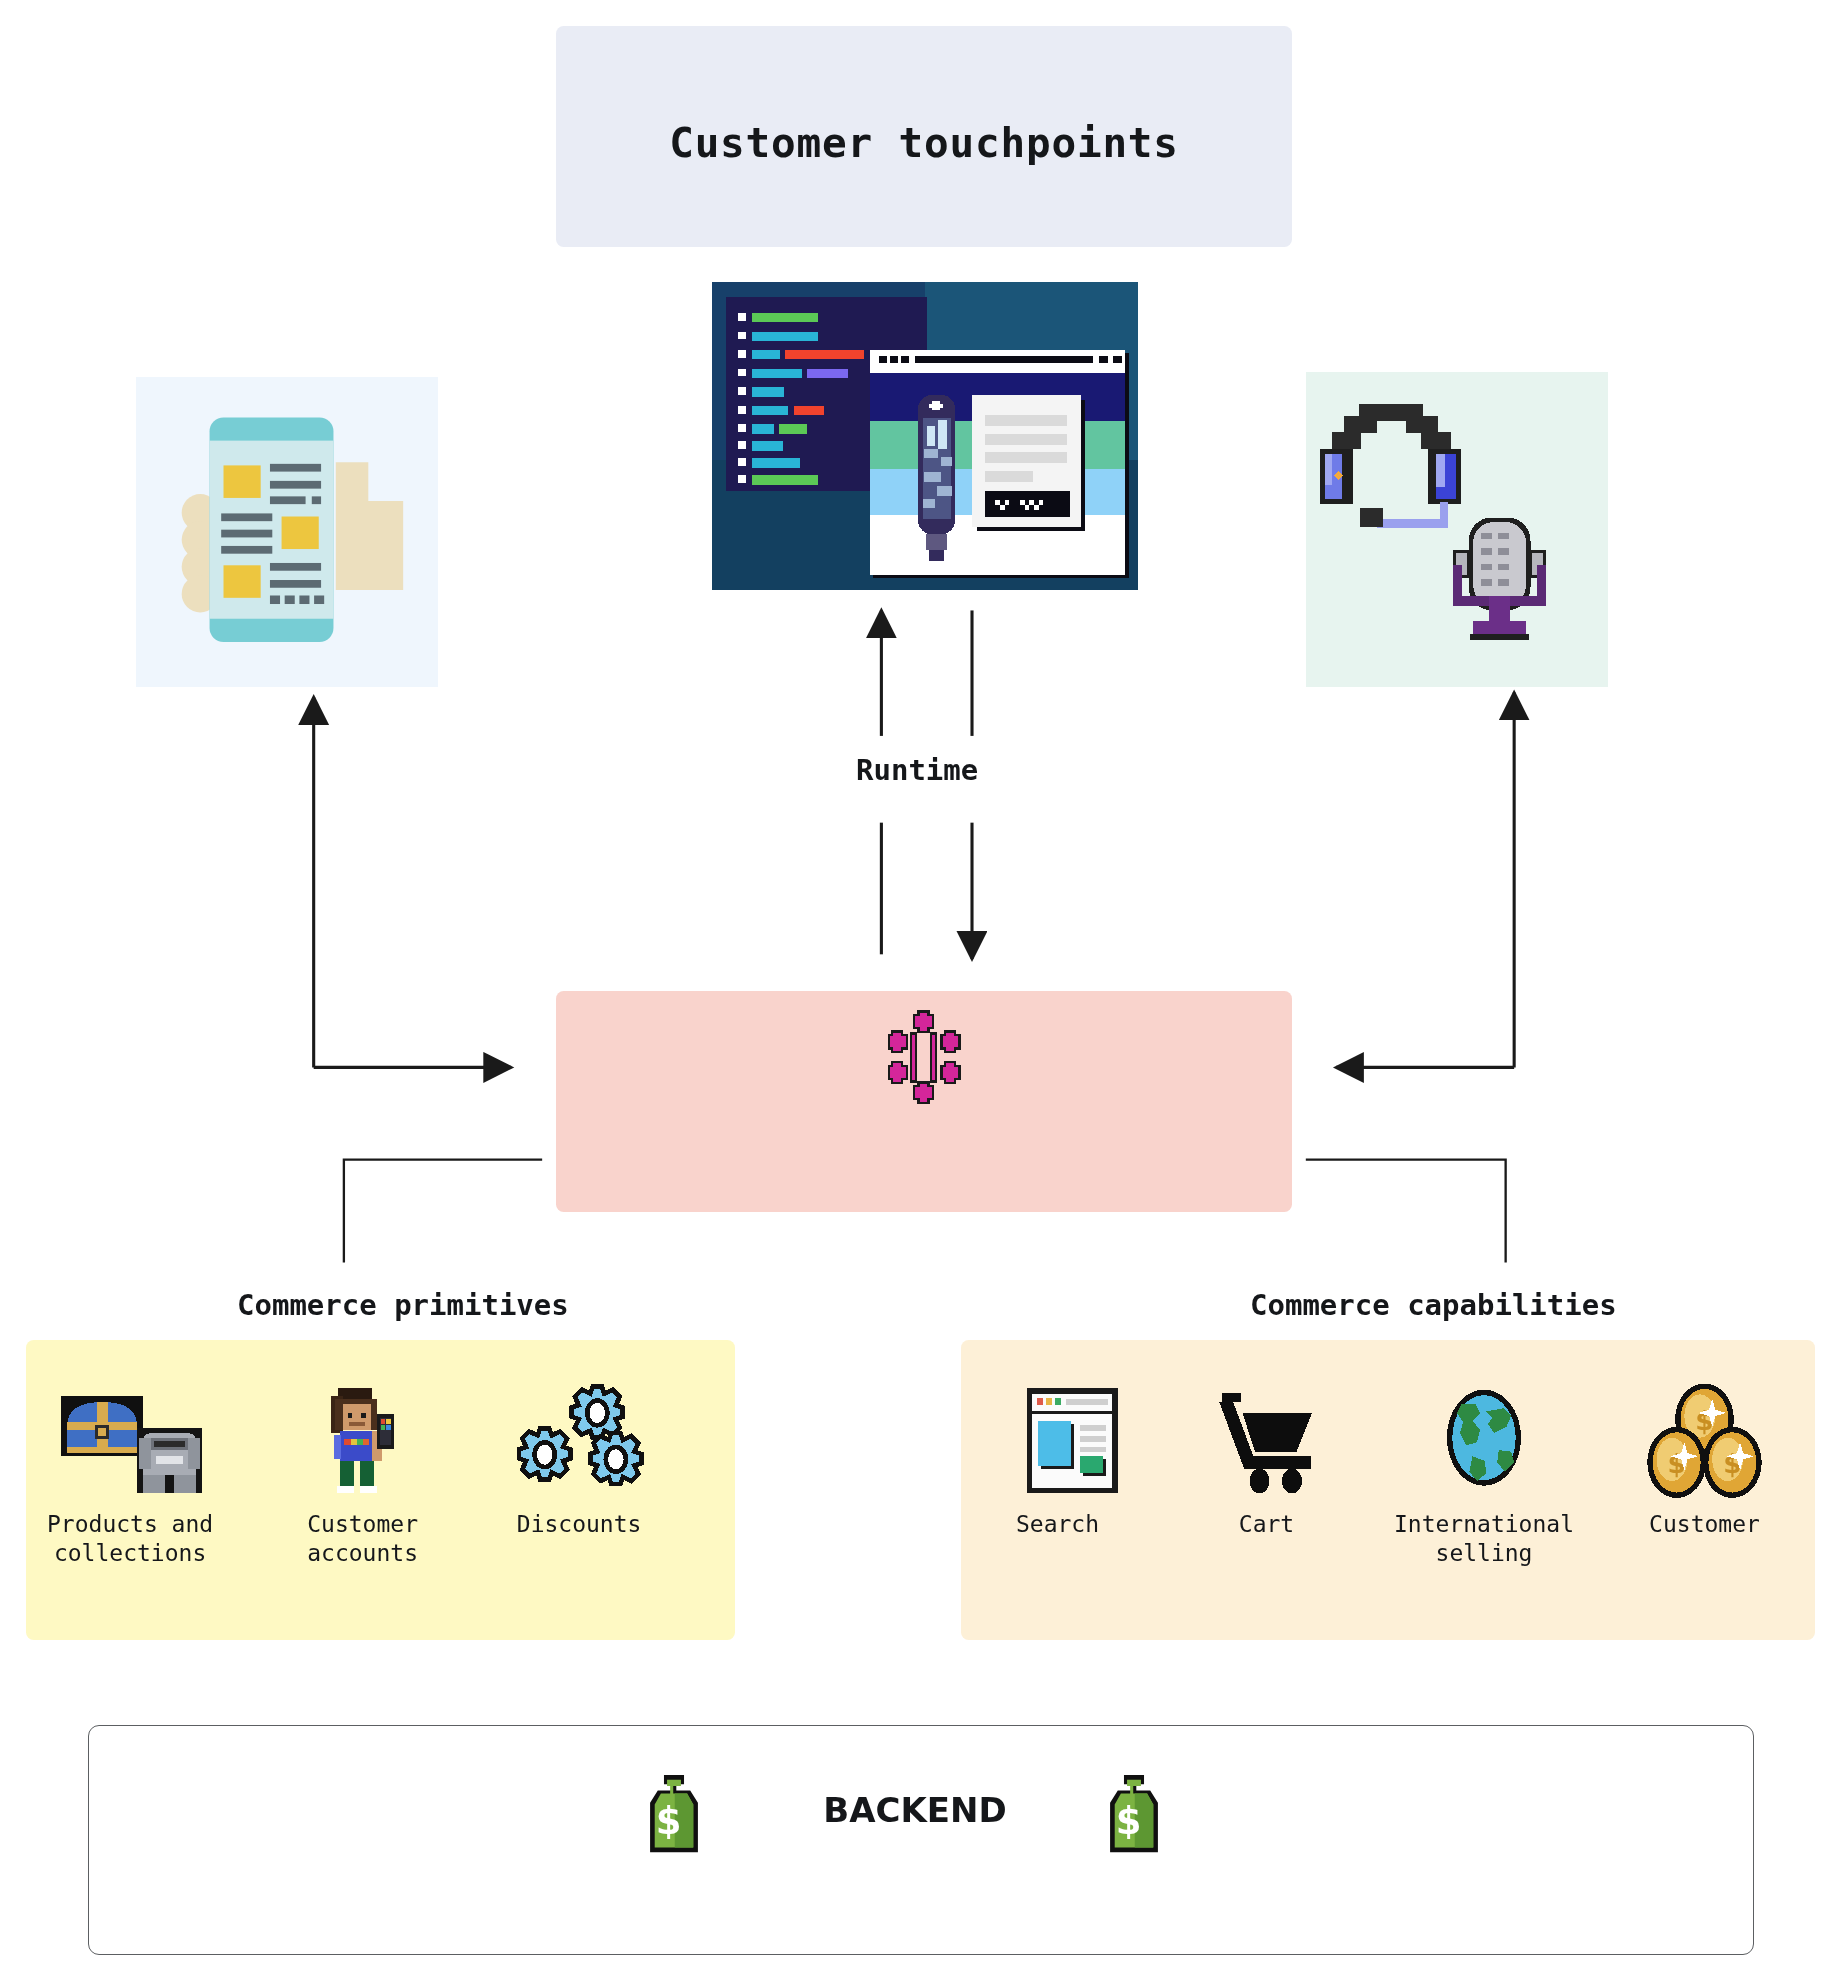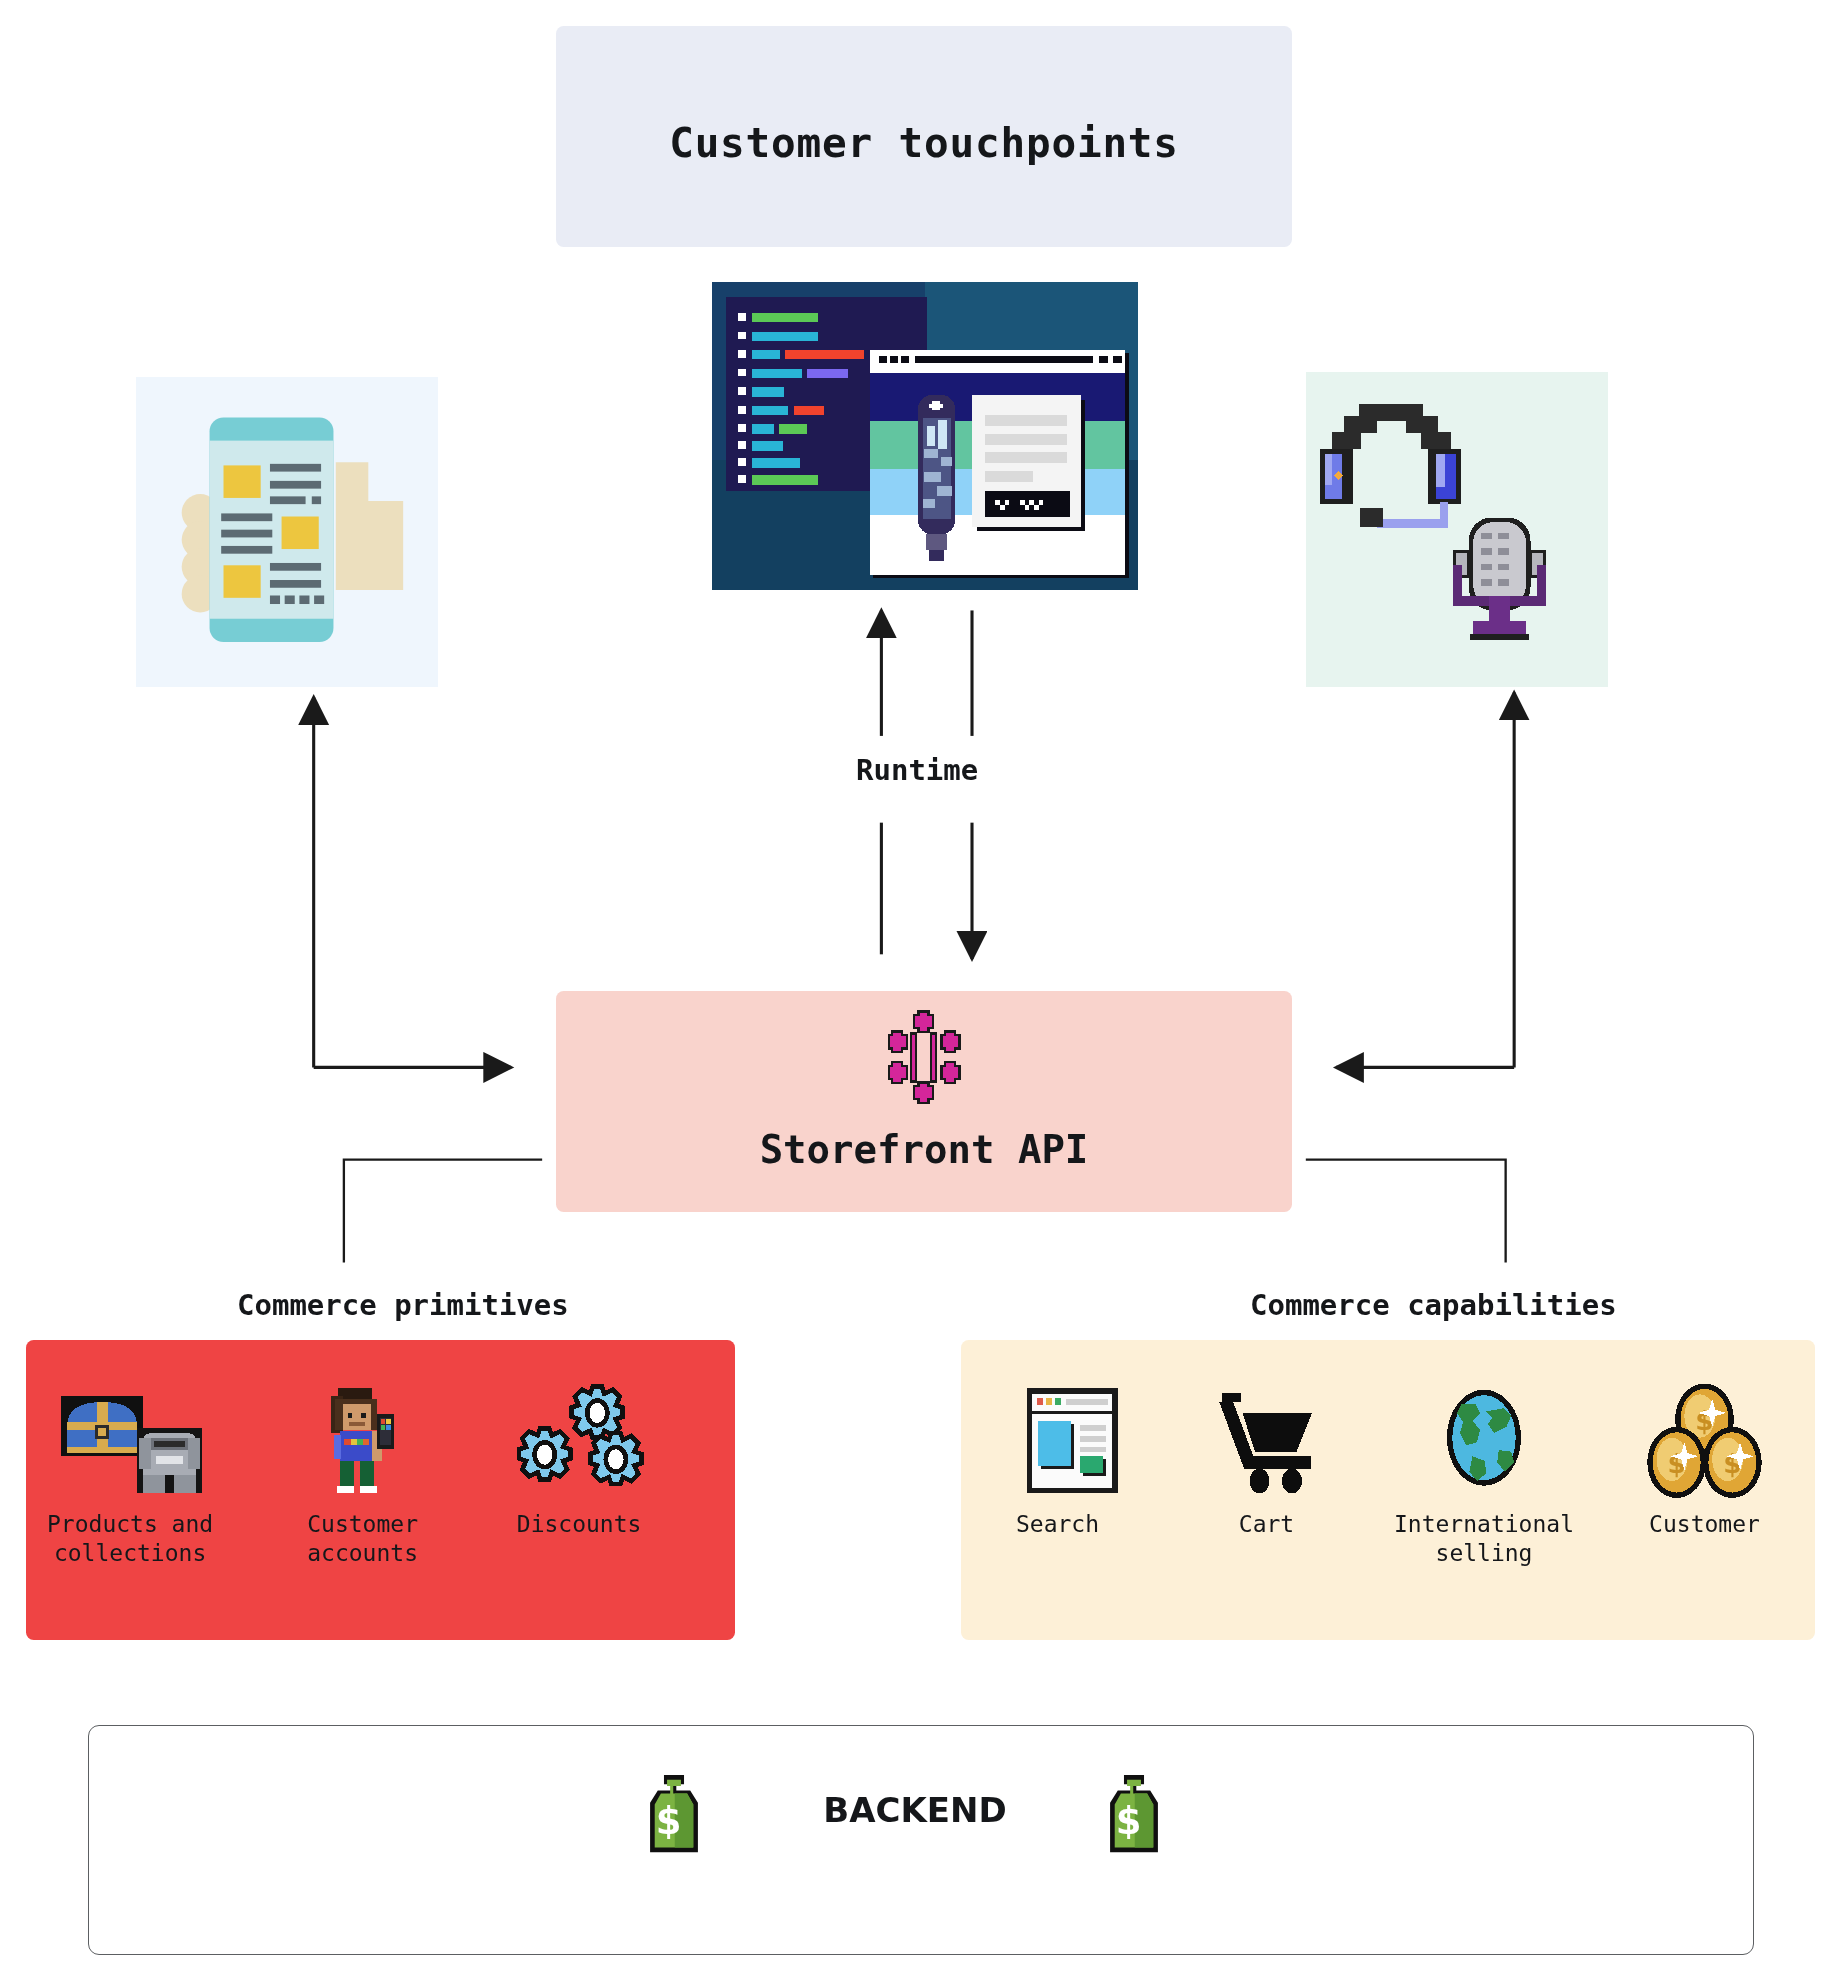--- a/index.html
+++ b/index.html
@@ -23,21 +23,21 @@
   #storefront{left:556px;top:991px;width:736px;height:221px;background:#f9d3cc;border-radius:7.7px;}
   #storefront .label{position:absolute;left:0;right:0;bottom:40px;text-align:center;
       font-size:39px;font-weight:700;color:#15171a;}
 
   
   .caption{position:absolute;font-size:29px;font-weight:700;color:#15171a;white-space:nowrap;margin-left:40px;}
   #cap-primitives{left:197px;top:1288px;}
   #cap-capabilities{left:1210px;top:1288px;}
 
   
-  #panel-primitives{left:25.6px;top:1340px;width:709px;height:300px;background:#ef4444;border-radius:7.7px;}
+  #panel-primitives{left:25.6px;top:1340px;width:709px;height:300px;background:#fef9c3;border-radius:7.7px;}
   #panel-capabilities{left:961px;top:1340px;width:854px;height:300px;background:#fdf0d7;border-radius:7.7px;}
   .cell{position:absolute;top:0;height:100%;}
   .cell .art{position:absolute;left:0;right:0;top:42px;height:116px;}
   .cell .cap{position:absolute;left:-15.5px;right:-15.5px;top:170px;text-align:center;
      font-size:23px;line-height:29px;color:#15171a;}
 
   
   #backend{left:88px;top:1725px;width:1666px;height:230px;background:#ffffff;
      border:1.5px solid #5c5f62;border-radius:11px;}
   #backend .bk{position:absolute;left:0;right:12px;top:64px;text-align:center;
@@ -268,21 +268,20 @@
       <rect x="7" y="69" width="10" height="24"></rect>
         <rect x="3" y="74" width="20" height="14"></rect>
       <rect x="75" y="69" width="10" height="24"></rect>
         <rect x="71" y="74" width="20" height="14"></rect>
       <rect x="41" y="95" width="10" height="24"></rect>
         <rect x="35" y="100" width="22" height="14"></rect>
       <rect x="31" y="32" width="4" height="58"></rect>
         <rect x="57" y="32" width="4" height="58"></rect>
     </g>
   </svg>
-  <div class="label">Storefront API</div>
 </div>
 
 <div class="caption" id="cap-primitives">Commerce primitives</div>
 <div class="caption" id="cap-capabilities">Commerce capabilities</div>
 
 <div class="box" id="panel-primitives">
 
   <div class="cell" style="left:15.5px;width:178px;">
     <div class="art">
       <svg width="178" height="116" viewBox="0 0 230 150" class="px">

